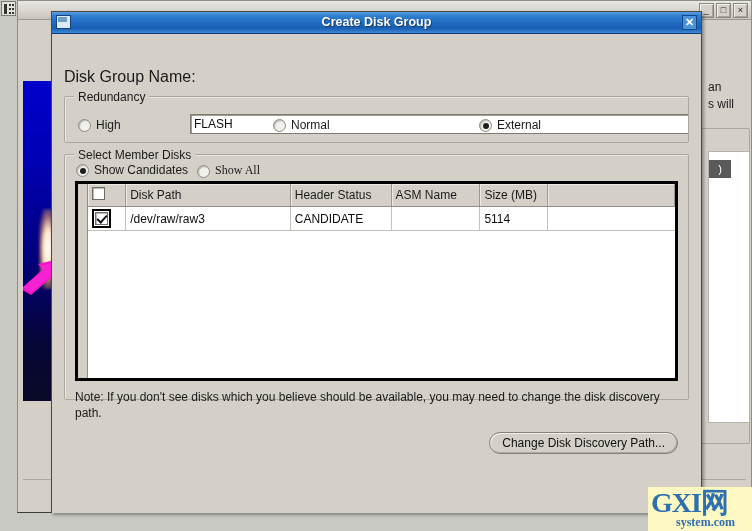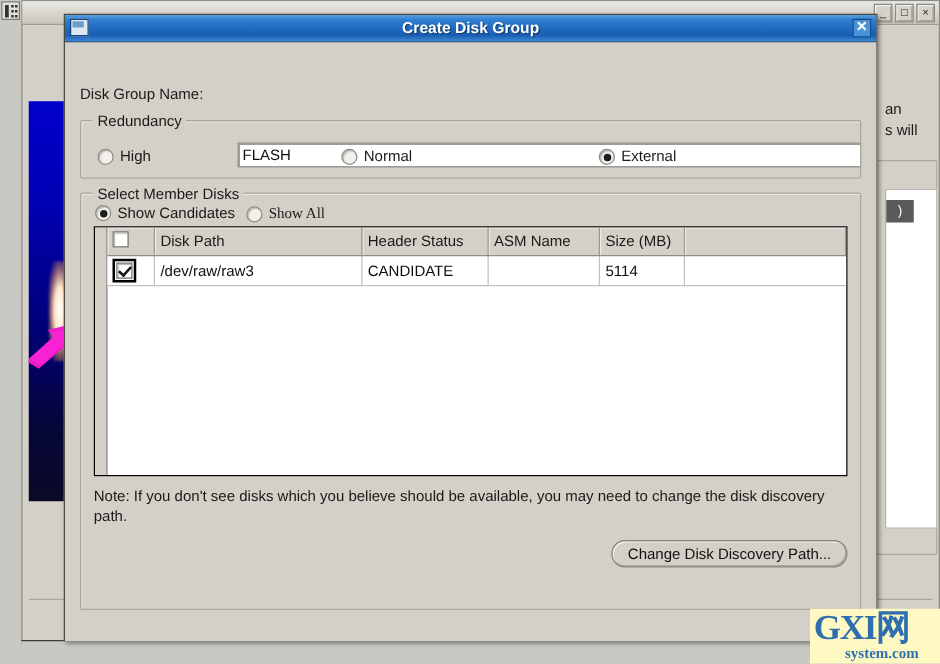--- a/index.html
+++ b/index.html
@@ -273,21 +273,21 @@
     position: absolute;
     left: 12px;
     top: 32px;
     right: 12px;
     height: 20px;
   }
   .lbl-name {
     position: absolute;
     left: 0;
     top: 2px;
-    font-size: 12px;
+    font-size: 16px;
     color: #1a1a1a;
   }
   .inp-name {
     position: absolute;
     left: 126px;
     right: 0;
     top: 0;
     height: 20px;
     background: #ffffff;
     border: 1px solid #7c7c74;
@@ -322,21 +322,21 @@
   #grp-redundancy {
     left: 12px;
     top: 62px;
     right: 12px;
     height: 47px;
   }
   #grp-members {
     left: 12px;
     top: 120px;
     right: 12px;
-    height: 334px;
+    height: 246px;
   }
 
   
   .radio-item {
     position: absolute;
     display: flex;
     align-items: flex-end;
     gap: 5px;
     font-size: 12px;
     color: #1a1a1a;
@@ -362,21 +362,21 @@
   }
 
   
   .table-wrap {
     position: absolute;
     left: 10px;
     top: 26px;
     right: 10px;
     height: 200px;
     background: #ffffff;
-    border: 1px solid #000000;
+    border: 3px solid #000000;
     box-shadow: inset 1px 1px 0 #a6a69e;
     box-sizing: border-box;
     overflow: hidden;
   }
   .tbl-gutter {
     position: absolute;
     left: 0; top: 0;
     width: 9px;
     height: 100%;
     background: #d4d0c8;

